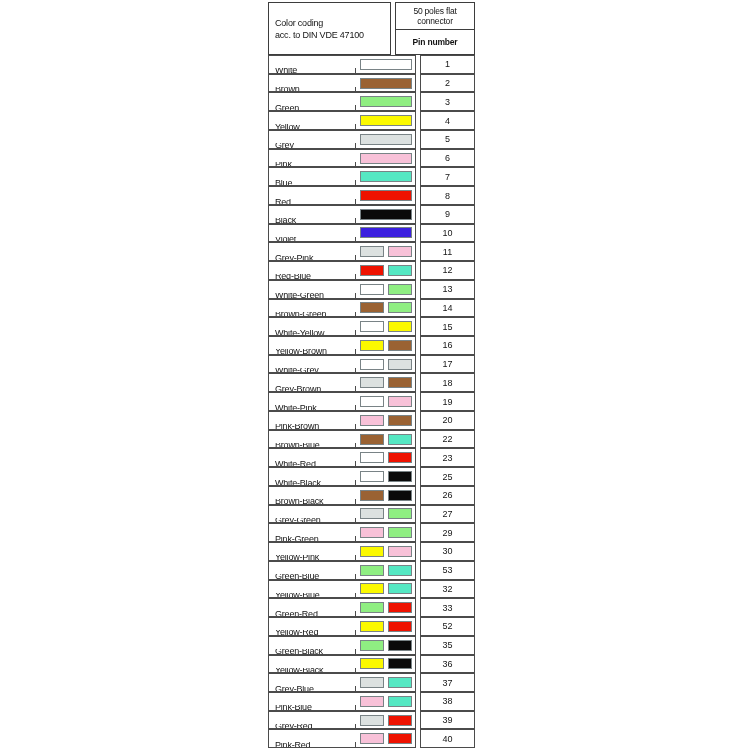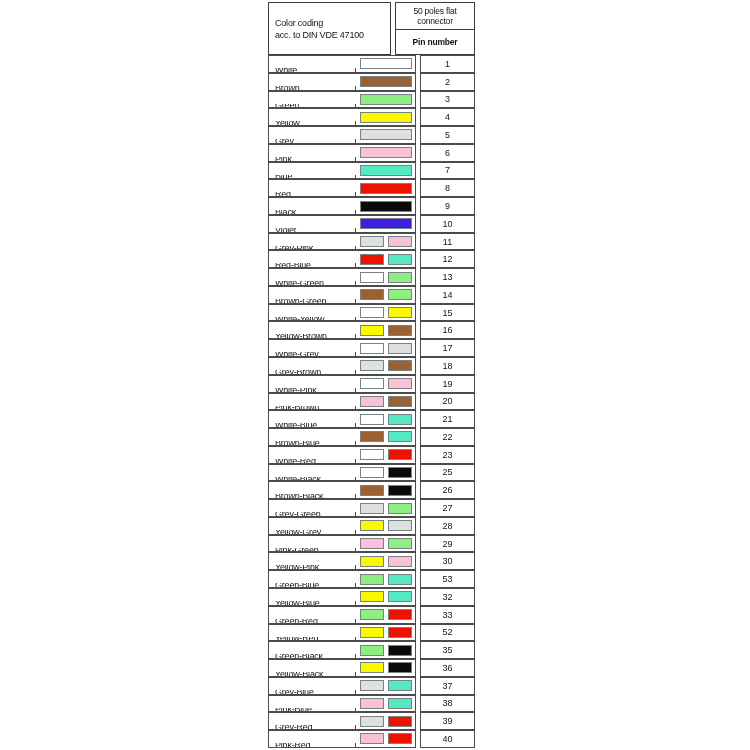--- a/index.html
+++ b/index.html
@@ -376,31 +376,20 @@
       <div class="row-name">Pink-Brown</div>
       <div class="row-swatches">
             <div class="swatch duo" style="background: rgb(248, 193, 216);"></div>
             <div class="swatch duo" style="background: rgb(154, 98, 51);"></div>
           </div>
     </div>
     <div class="col-gap"></div>
     <div class="row-pin">20</div>
   </div>
 
-  <div class="row">
-    <div class="row-left">
-      <div class="row-name">White-Blue</div>
-      <div class="row-swatches">
-            <div class="swatch duo" style="background: rgb(255, 255, 255);"></div>
-            <div class="swatch duo" style="background: rgb(85, 232, 195);"></div>
-          </div>
-    </div>
-    <div class="col-gap"></div>
-    <div class="row-pin">21</div>
-  </div>
 
   <div class="row">
     <div class="row-left">
       <div class="row-name">Brown-Blue</div>
       <div class="row-swatches">
             <div class="swatch duo" style="background: rgb(154, 98, 51);"></div>
             <div class="swatch duo" style="background: rgb(85, 232, 195);"></div>
           </div>
     </div>
     <div class="col-gap"></div>
@@ -449,31 +438,20 @@
       <div class="row-name">Grey-Green</div>
       <div class="row-swatches">
             <div class="swatch duo" style="background: rgb(220, 225, 224);"></div>
             <div class="swatch duo" style="background: rgb(143, 238, 130);"></div>
           </div>
     </div>
     <div class="col-gap"></div>
     <div class="row-pin">27</div>
   </div>
 
-  <div class="row">
-    <div class="row-left">
-      <div class="row-name">Yellow-Grey</div>
-      <div class="row-swatches">
-            <div class="swatch duo" style="background: rgb(251, 249, 0);"></div>
-            <div class="swatch duo" style="background: rgb(220, 225, 224);"></div>
-          </div>
-    </div>
-    <div class="col-gap"></div>
-    <div class="row-pin">28</div>
-  </div>
 
   <div class="row">
     <div class="row-left">
       <div class="row-name">Pink-Green</div>
       <div class="row-swatches">
             <div class="swatch duo" style="background: rgb(248, 193, 216);"></div>
             <div class="swatch duo" style="background: rgb(143, 238, 130);"></div>
           </div>
     </div>
     <div class="col-gap"></div>

